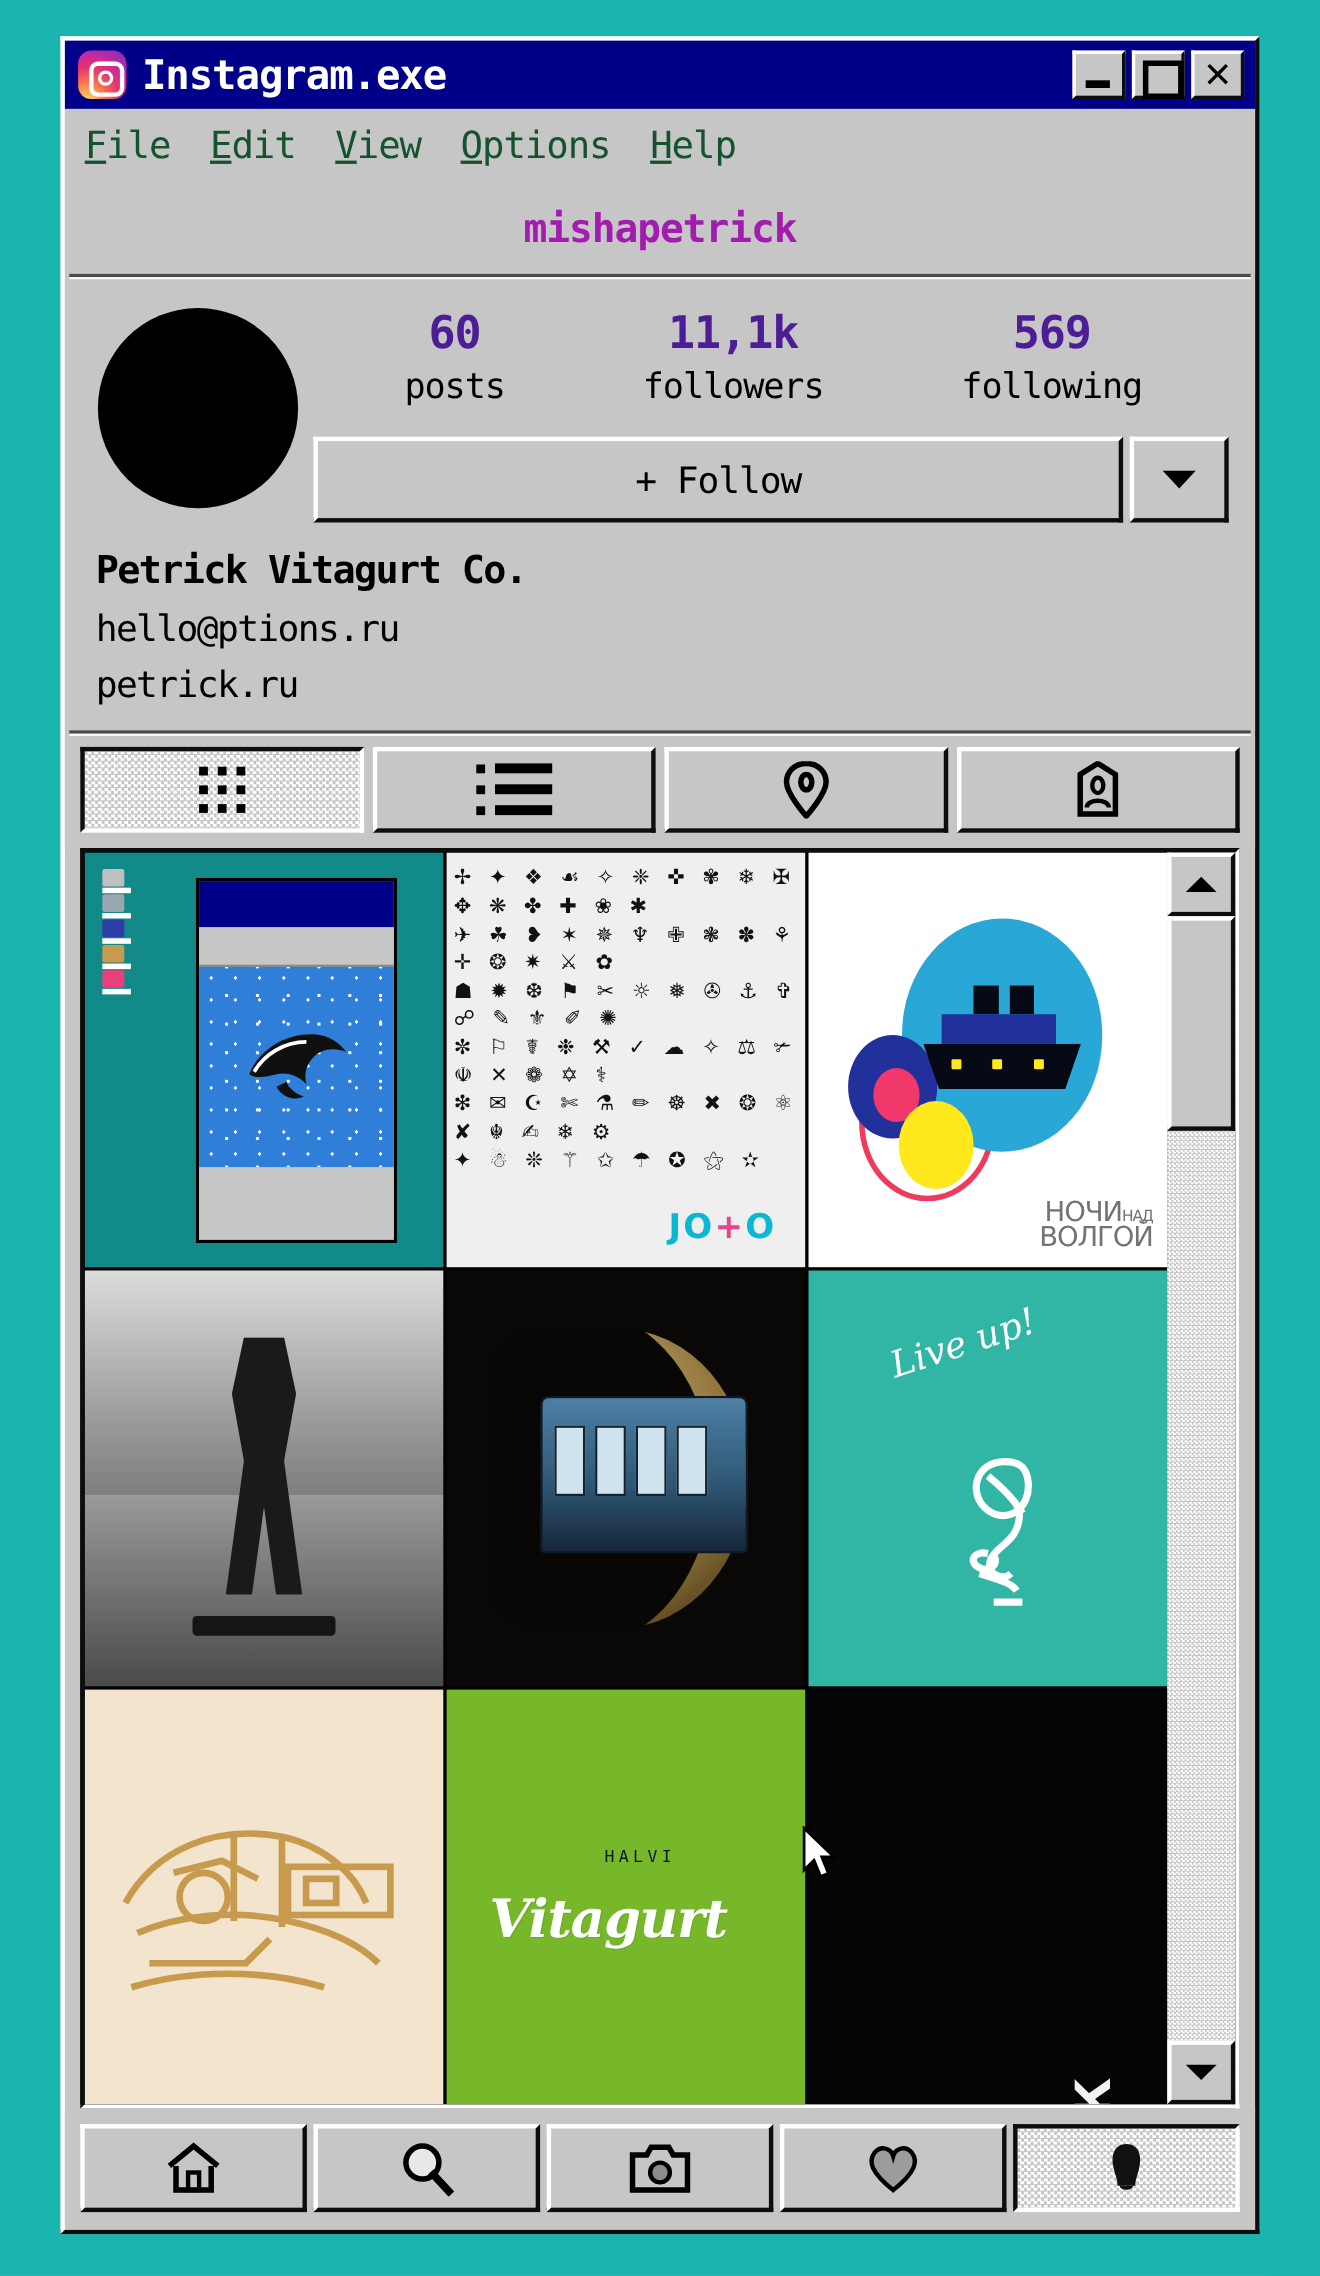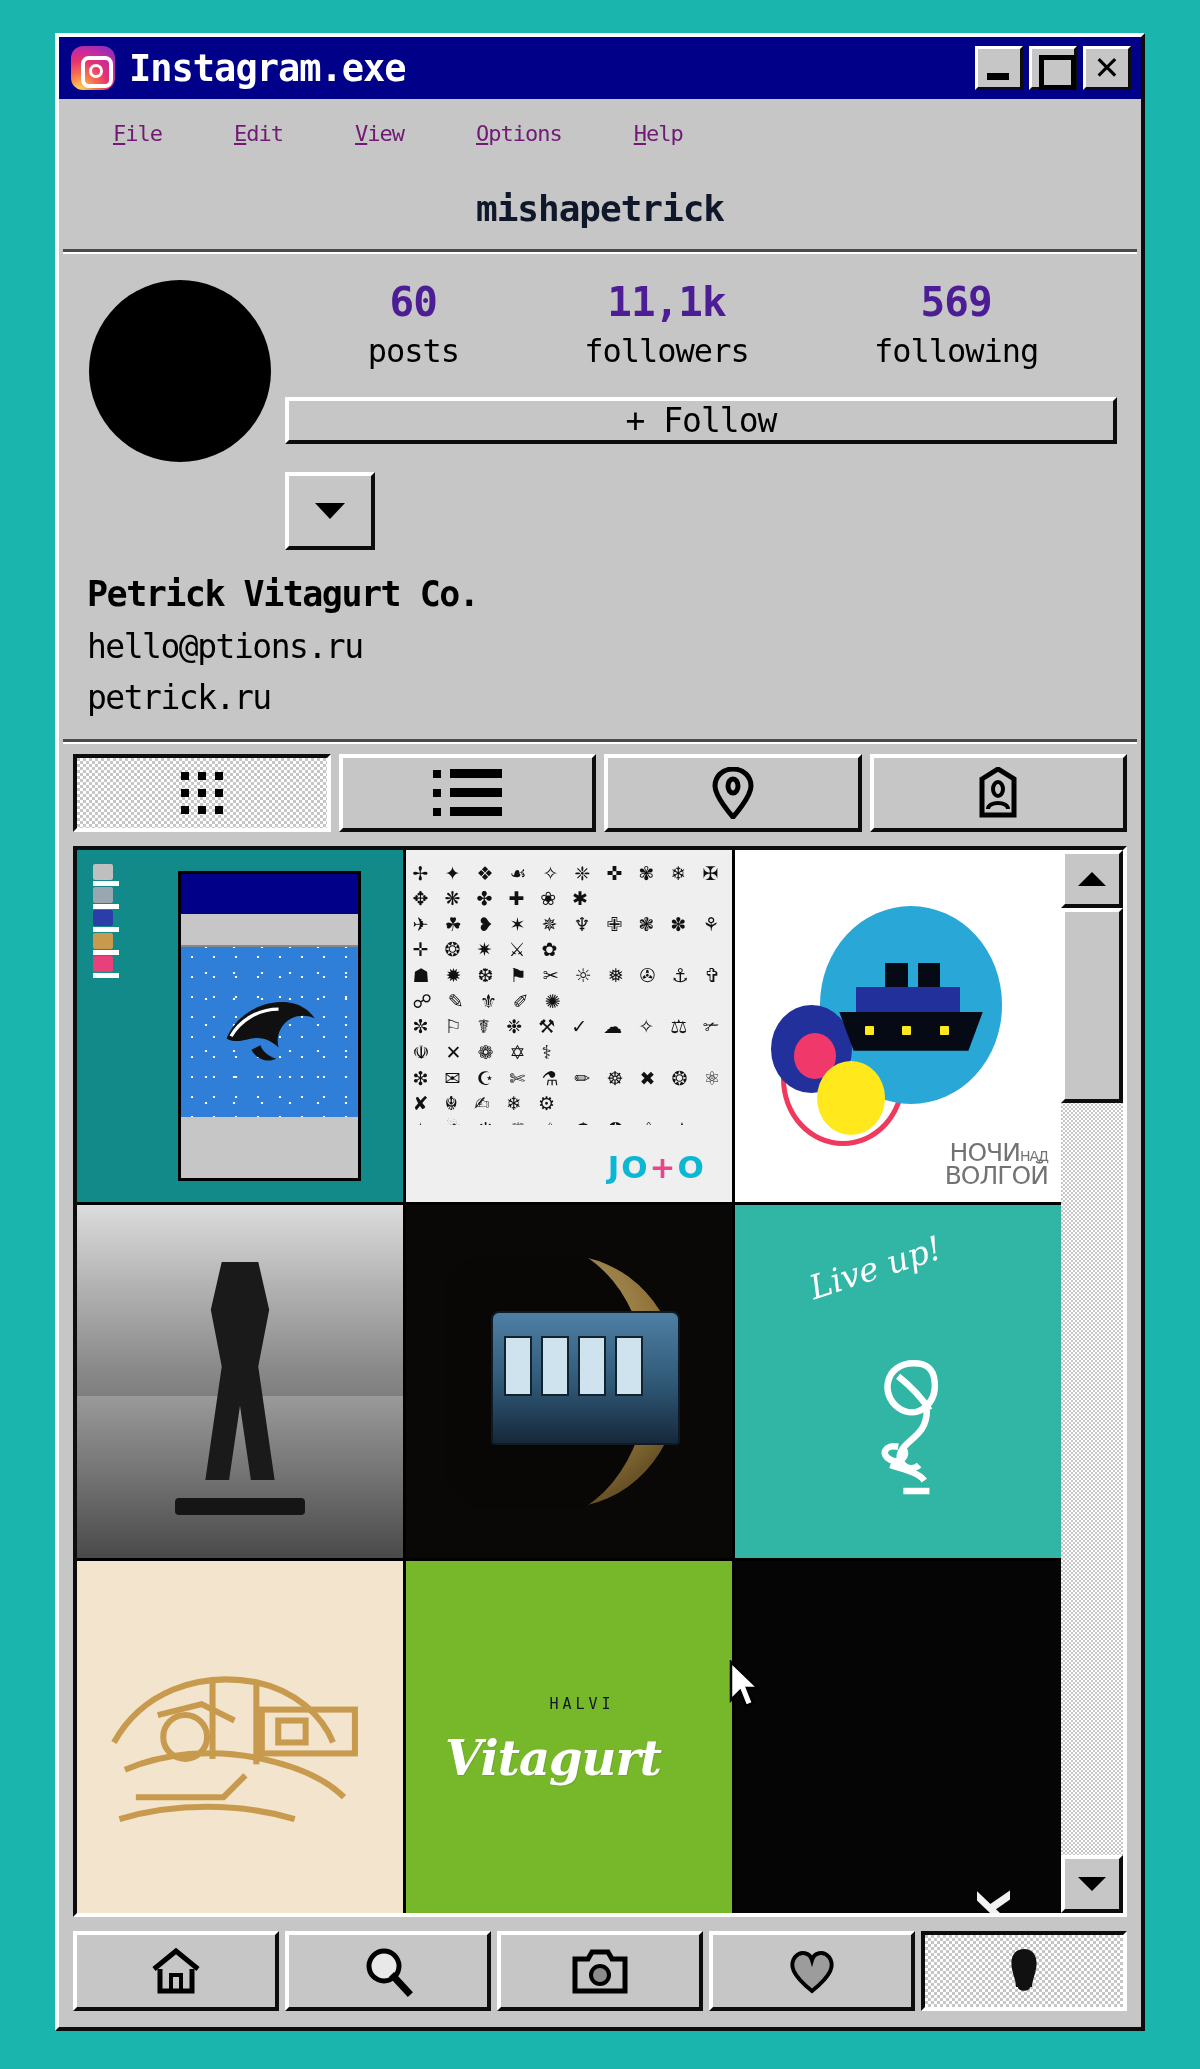--- a/index.html
+++ b/index.html
@@ -115,42 +115,41 @@
     height: 68px;
     display: flex;
     align-items: center;
     padding-left: 18px;
     gap: 36px;
     background: #c6c6c6;
     flex: none;
   }
   .menu-item {
     font-family: "DejaVu Sans Mono", monospace;
-    font-size: 22px;
-    color: #701a75;
+    font-size: 34px;
+    color: #14532d;
     white-space: nowrap;
     letter-spacing: -1px;
-    margin-left: 36px;
   }
   .menu-item u { text-decoration: underline; }
 
   
   #username-bar {
     height: 82px;
     display: flex;
     align-items: center;
     justify-content: center;
     background: #c6c6c6;
     flex: none;
   }
   #username {
     font-family: "DejaVu Sans Mono", monospace;
     font-size: 36px;
     font-weight: bold;
-    color: #0f172a;
+    color: #a21caf;
     letter-spacing: -1px;
   }
   .hr-groove {
     height: 5px;
     border-top: 3px solid #4a4a4a;
     border-bottom: 2px solid #ffffff;
     margin: 0 4px;
     flex: none;
   }
 
@@ -185,24 +184,23 @@
   }
   .stat-label {
     font-family: "DejaVu Sans Mono", monospace;
     font-size: 32px;
     color: #000000;
     letter-spacing: -1px;
     line-height: 1.5;
   }
   #follow-row {
     display: flex;
-    gap: 28px;
+    gap: 6px;
     margin-top: 22px;
     padding-right: 4px;
-    flex-direction: column;
   }
   .win-raised {
     background: #c6c6c6;
     border-top: 4px solid #ffffff;
     border-left: 4px solid #ffffff;
     border-right: 4px solid #0d0d0d;
     border-bottom: 4px solid #0d0d0d;
   }
   #follow-btn {
     flex: 1;

